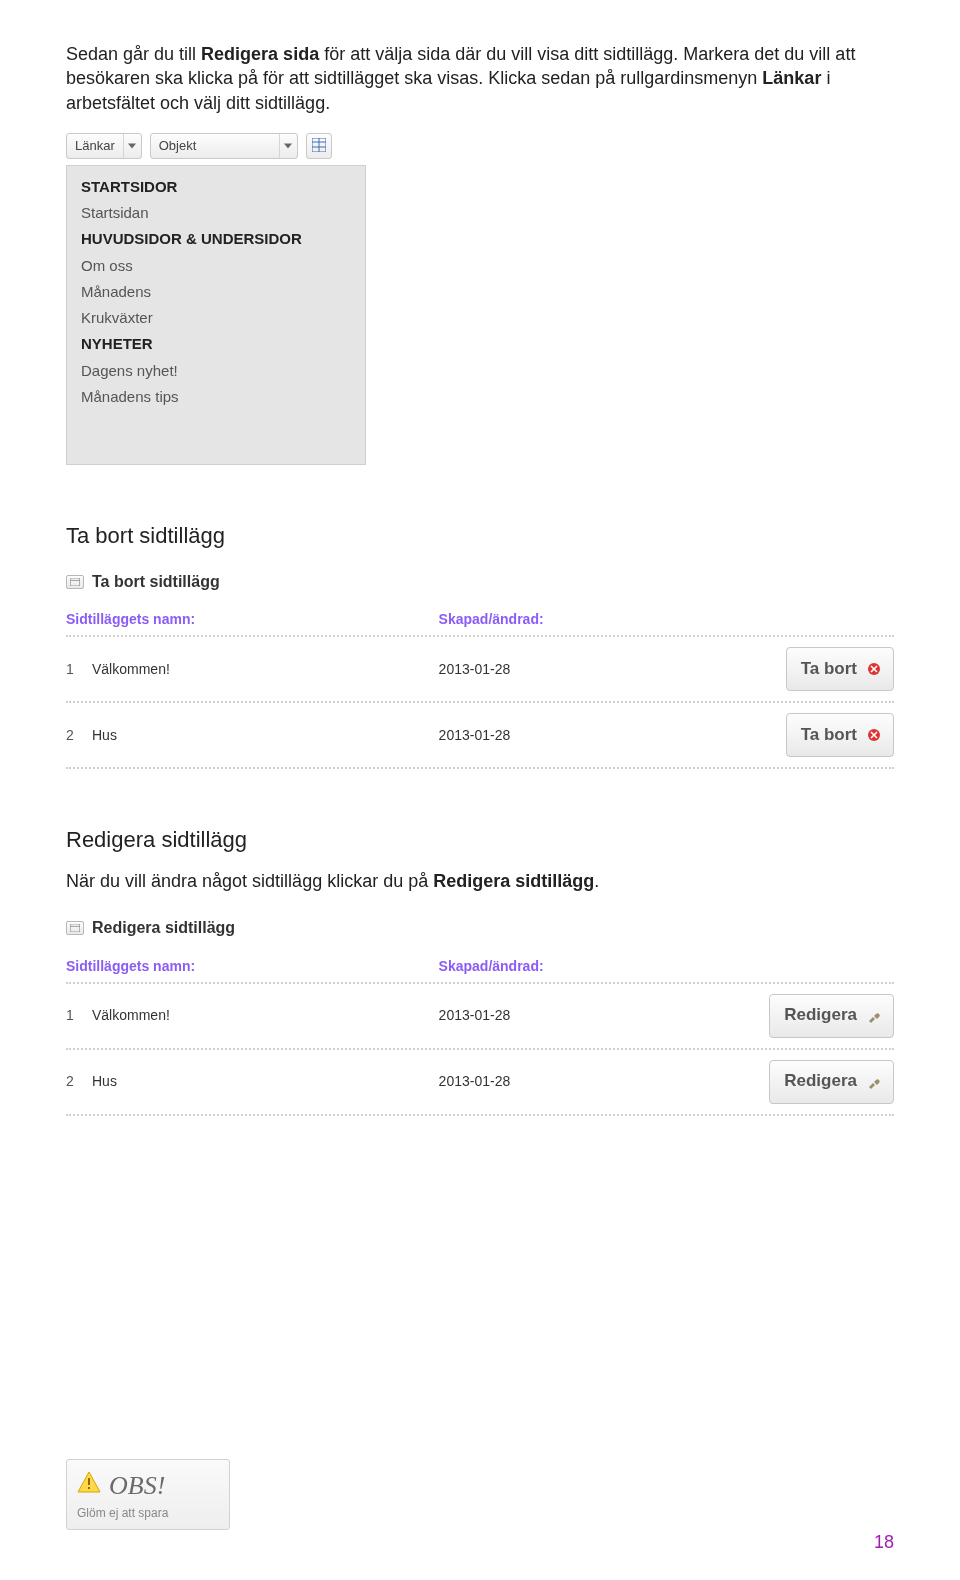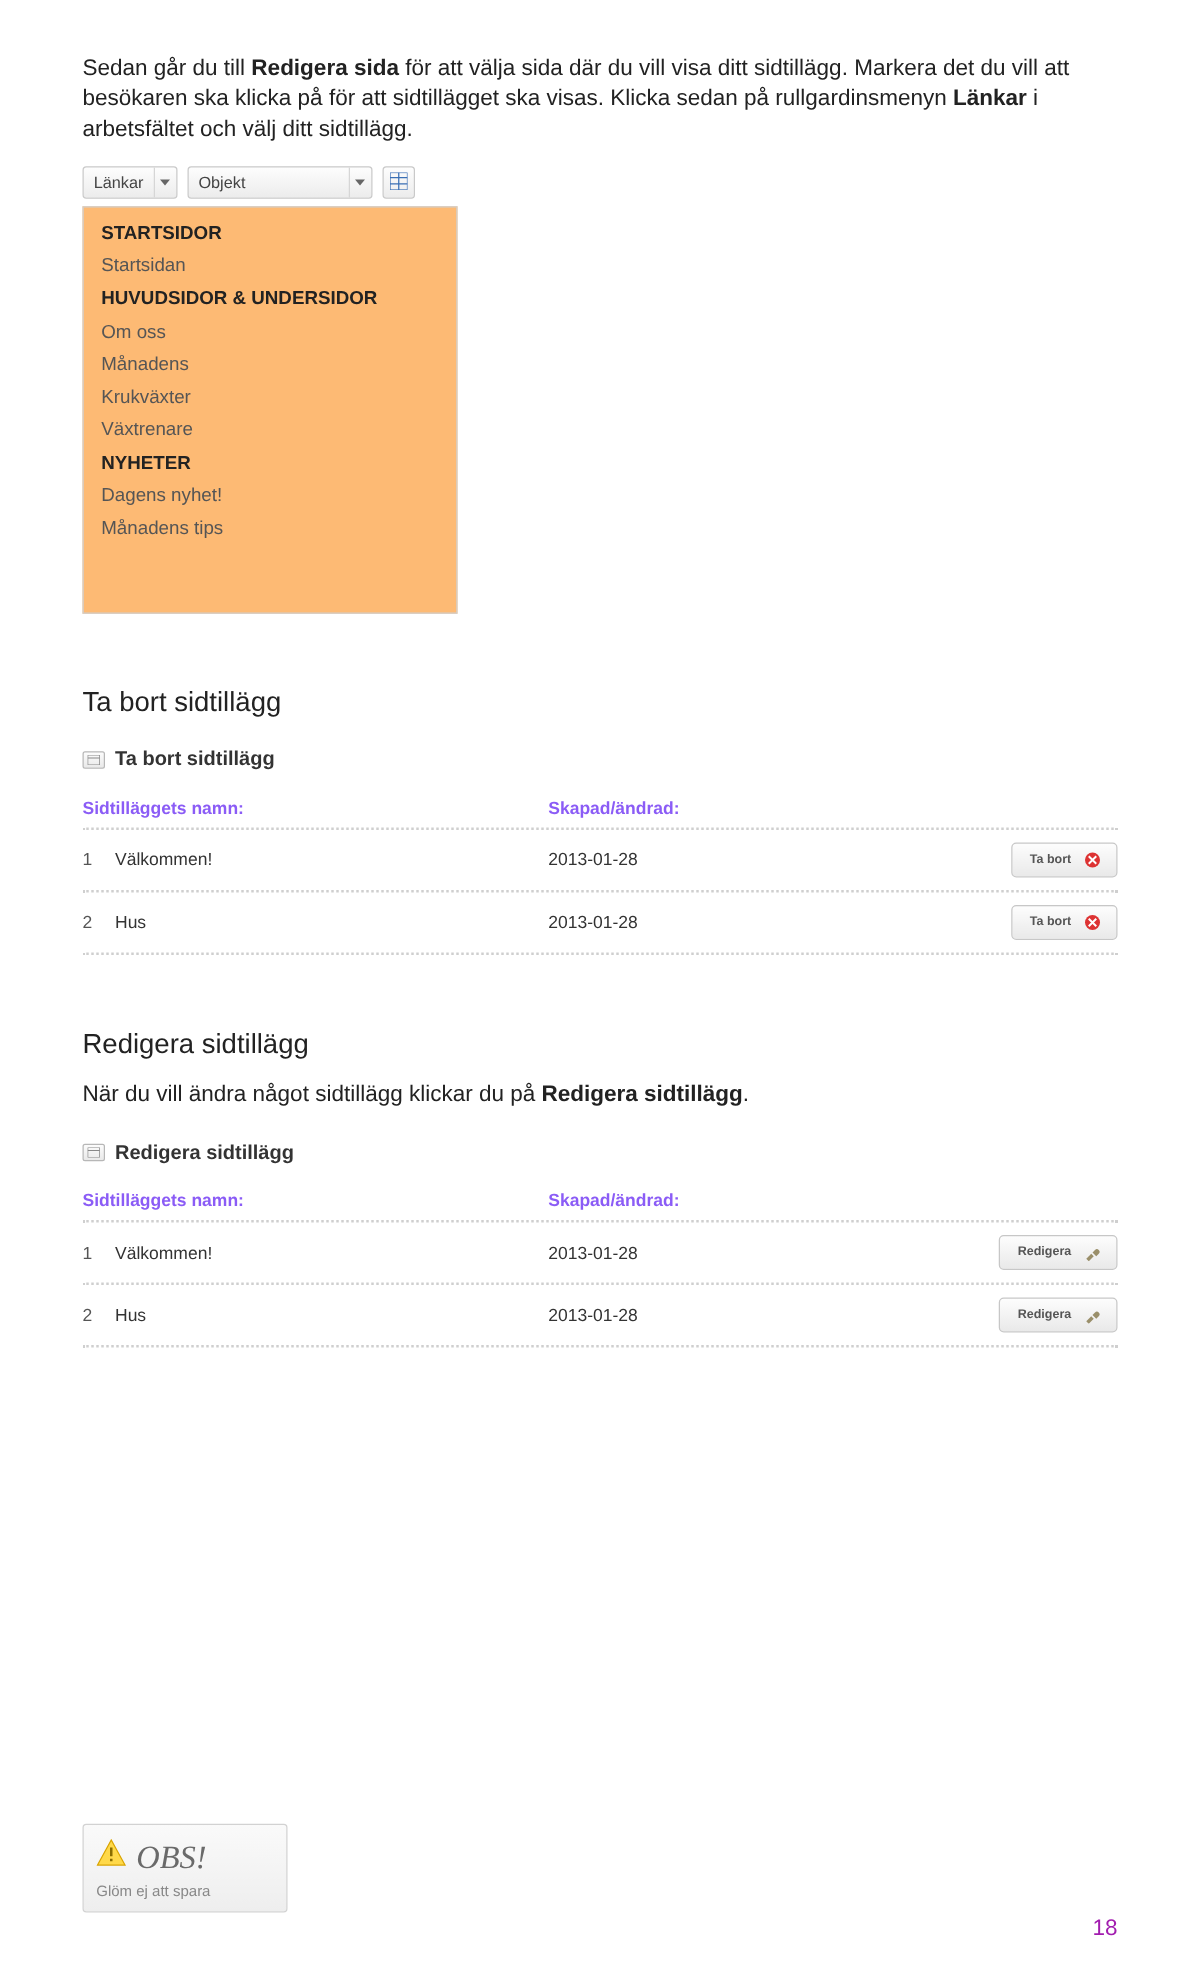--- a/index.html
+++ b/index.html
@@ -48,21 +48,21 @@
     background: linear-gradient(#fdfdfd,#ececec);
     display: flex; align-items: center; justify-content: center;
   }
   .sq svg { width: 14px; height: 14px; }
 
   
   .menu {
     margin-top: 6px;
     width: 300px;
     border: 1px solid #cfcfcf;
-    background: #fdba74;
+    background: #e5e5e5;
     font-size: 15px;
     color: #444;
   }
   .menu ul { list-style: none; padding: 8px 0 54px 0; }
   .menu li { padding: 3px 14px; }
   .menu li.head { font-weight: 700; color: #222; }
   .menu li.item { color: #555; }
 
   
   h2.sub {
@@ -104,22 +104,22 @@
     border-top: 2px dotted #cfcfcf;
     padding: 10px 0;
     font-size: 14px; color: #333;
   }
   .row .col-name { display: flex; gap: 10px; }
   .row .idx { width: 16px; color: #555; }
   .btn {
     display: inline-flex; align-items: center; gap: 8px;
     border: 1px solid #c7c7c7; border-radius: 4px;
     background: linear-gradient(#fdfdfd,#e9e9e9);
-    height: 28px; padding: 0 10px 0 14px;
-    font-size: 10px; font-weight: 700; color: #555;
+    height: 44px; padding: 0 10px 0 14px;
+    font-size: 17px; font-weight: 700; color: #555;
   }
   .btn .r-icon {
     width: 18px; height: 18px; display: inline-flex; align-items: center; justify-content: center;
   }
   .btn .r-icon.del svg { width: 14px; height: 14px; }
   .btn .r-icon.edit svg { width: 14px; height: 14px; }
   .dots-bottom { border-top: 2px dotted #cfcfcf; height: 2px; }
 
   
   .obs {
@@ -184,21 +184,20 @@
   </div>
 
   <div class="menu">
     <ul>
       <li class="head">STARTSIDOR</li>
       <li class="item">Startsidan</li>
       <li class="head">HUVUDSIDOR &amp; UNDERSIDOR</li>
       <li class="item">Om oss</li>
       <li class="item">Månadens</li>
       <li class="item">Krukväxter</li>
-      <li class="item">Växtrenare</li>
       <li class="head">NYHETER</li>
       <li class="item">Dagens nyhet!</li>
       <li class="item">Månadens tips</li>
     </ul>
   </div>
 
   <div class="sec">
     <h2 class="sub">Ta bort sidtillägg</h2>
 
     <div class="panel">

